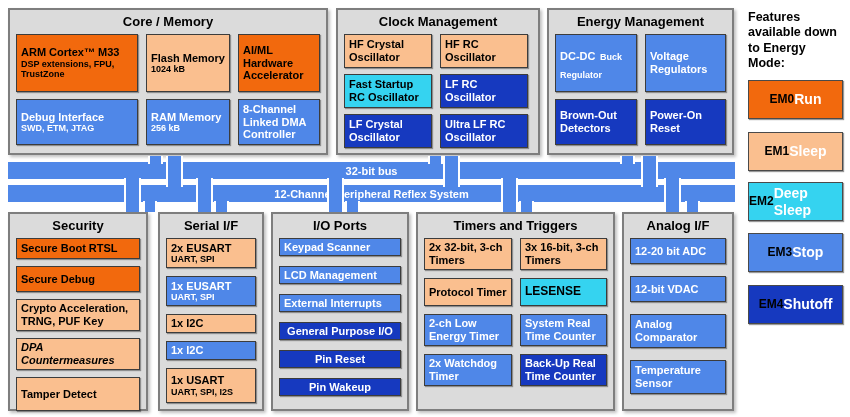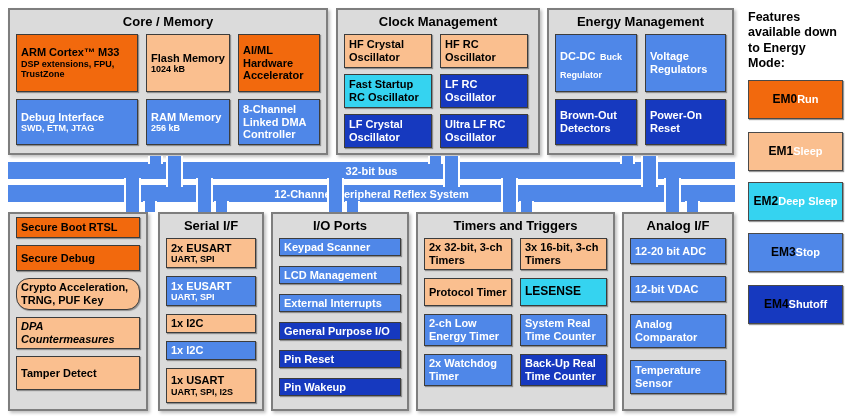--- a/index.html
+++ b/index.html
@@ -16,40 +16,40 @@
   .section h2{margin:1px 0 5px;font-size:13px;text-align:center;color:#000;font-weight:bold;}
   .block{border:1px solid #3c3c3c;box-shadow:1px 1px 1px rgba(0,0,0,.35);
          padding:2px 4px;box-sizing:border-box;display:flex;flex-direction:column;
          justify-content:center;align-items:flex-start;overflow:hidden;}
   .bl{font-size:11px;line-height:1.15;}
   .bs{font-size:9px;line-height:1.15;}
   .orange{background:var(--orange);color:#000;}
   .peach{background:var(--peach);color:#000;}
   .cyan{background:var(--cyan);color:#000;}
   .mblue{background:var(--mblue);color:#fff;}
-  .dblue{background:var(--dblue);color:#fff;}
+  .dblue{background:var(--dblue);color:#fff;align-items:center;}
   .grid{display:grid;}
   .stack{display:flex;flex-direction:column;}
   
   .block.mix{display:block;padding-top:11px;}
   .mix .bl,.mix .bs{display:inline;}
   
   .bus{position:absolute;left:8px;width:727px;height:17px;background:var(--busblue);z-index:1;
        display:flex;align-items:center;justify-content:center;}
   .bus span{position:relative;z-index:3;color:#fff;font-size:11px;}
   .stub{position:absolute;background:var(--busblue);z-index:2;
         box-shadow:2px 0 0 #fff,-2px 0 0 #fff;}
   
   .legend-head{position:absolute;left:748px;top:10px;width:92px;font-size:12.5px;
                line-height:1.22;color:#000;}
   .em{position:absolute;left:748px;width:95px;height:39px;border:1px solid #4a4a4a;
       box-shadow:1px 1px 1px rgba(0,0,0,.4);box-sizing:border-box;
       display:flex;flex-direction:row;align-items:center;justify-content:center;}
   .em .eml{font-size:12px;color:#000;line-height:1.15;}
-  .em .ems{font-size:11px;color:#fff;line-height:1.15;}
+  .em .ems{font-size:14px;color:#fff;line-height:1.15;}
 </style>
 </head>
 <body>
 
 <div class="canvas">
 
   <div class="section" style="left:8px;top:8px;width:320px;height:147px;">
     <h2>Core / Memory</h2>
     <div class="grid" style="grid-template-columns:122px 84px 82px;grid-template-rows:58px 46px;gap:7px 8px;">
       <div class="block orange">
@@ -139,28 +139,29 @@
   <div class="stub" style="left:198px;top:178px;width:13px;height:34px;"></div>
   <div class="stub" style="left:216px;top:201px;width:11px;height:11px;"></div>
   <div class="stub" style="left:329px;top:178px;width:13px;height:34px;"></div>
   <div class="stub" style="left:347px;top:201px;width:11px;height:11px;"></div>
   <div class="stub" style="left:503px;top:178px;width:13px;height:34px;"></div>
   <div class="stub" style="left:521px;top:201px;width:11px;height:11px;"></div>
   <div class="stub" style="left:666px;top:178px;width:13px;height:34px;"></div>
   <div class="stub" style="left:687px;top:201px;width:11px;height:11px;"></div>
 
   <div class="section" style="left:8px;top:212px;width:140px;height:199px;">
+    <h2>Security</h2>
     <div class="stack" style="gap:7px;">
       <div class="block orange" style="height:21px;">
         <span class="bl">Secure Boot RTSL</span>
       </div>
       <div class="block orange" style="height:26px;">
         <span class="bl">Secure Debug</span>
       </div>
-      <div class="block peach" style="height:32px;border-radius:13px;">
+      <div class="block peach" style="height:32px;">
         <span class="bl">Crypto Acceleration, TRNG, PUF Key</span>
       </div>
       <div class="block peach" style="height:32px;font-style:italic;">
         <span class="bl">DPA Countermeasures</span>
       </div>
       <div class="block peach" style="height:34px;justify-content:center;">
         <span class="bl">Tamper Detect</span>
       </div>
     </div>
   </div>

